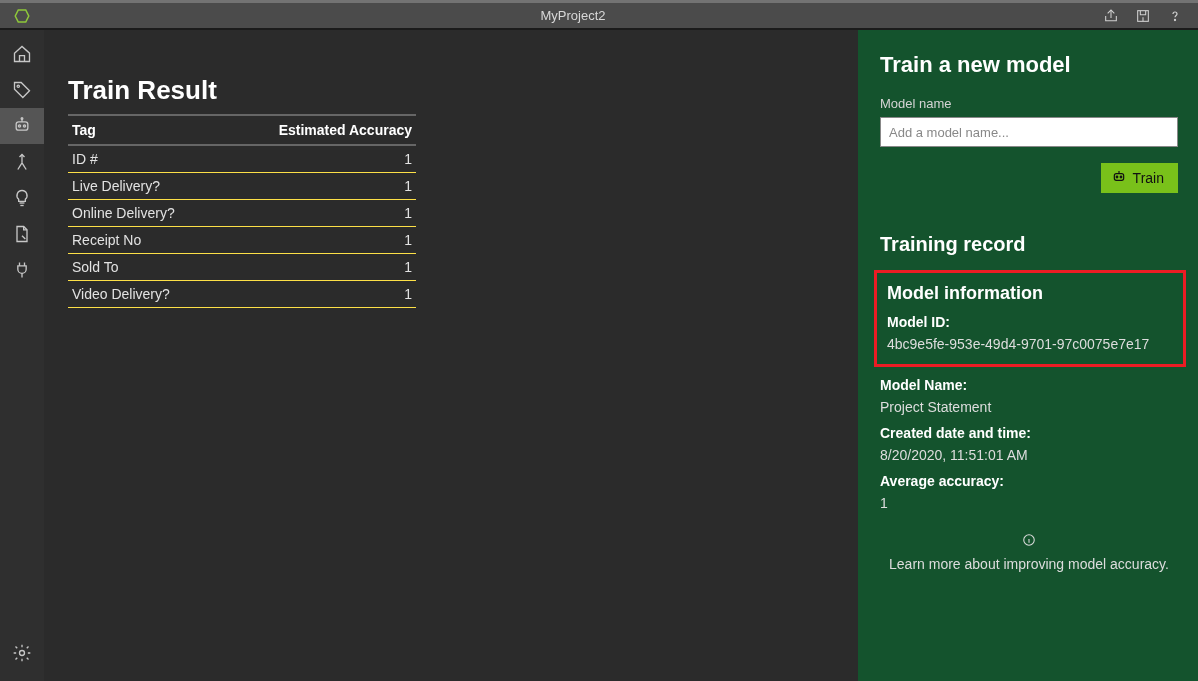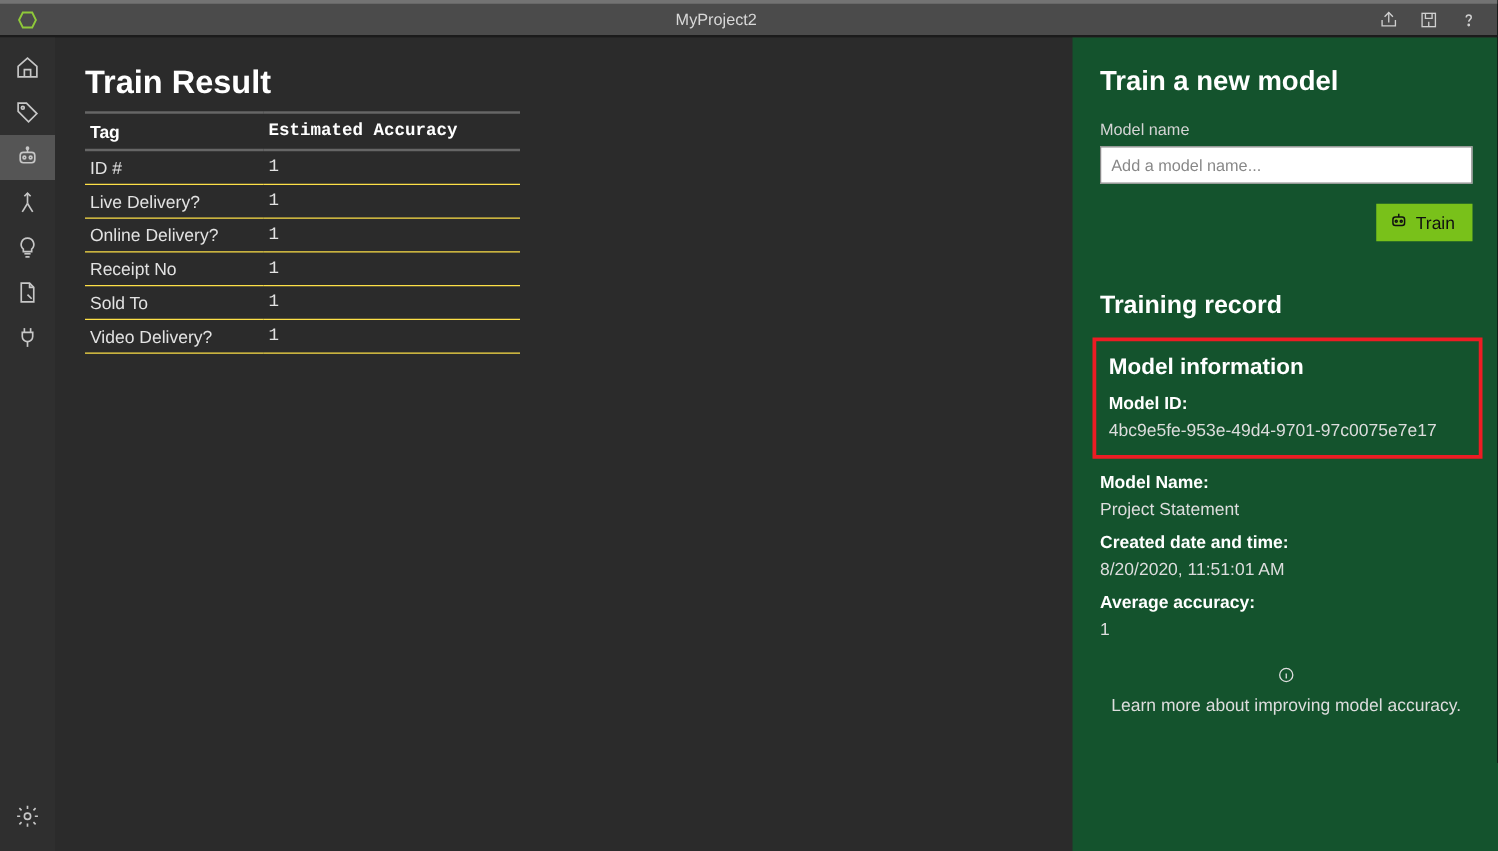--- a/index.html
+++ b/index.html
@@ -23,26 +23,26 @@
 
   
   .sidebar { width:44px; background:#2f2f2f; display:flex; flex-direction:column; align-items:center; }
   .sidebar .top { flex:1; display:flex; flex-direction:column; align-items:center; padding-top:6px;}
   .sidebar .bottom { padding-bottom:10px;}
   .sidebar .sbtn { width:44px; height:36px; display:flex; align-items:center; justify-content:center; cursor:pointer; color:#c7c7c7;}
   .sidebar .sbtn svg{ width:20px; height:20px; }
   .sidebar .sbtn.active { background:#555555; }
 
   
-  .main { flex:1; padding:20px 34px 20px 24px; overflow:auto; min-width:0;}
+  .main { flex:1; padding:45px 34px 20px 24px; overflow:auto; min-width:0;}
   .main h1 { font-size:26px; font-weight:600; color:#fff; margin-bottom:8px;}
   .main .sub { font-size:14px; color:#d0d0d0; margin-bottom:22px;}
   table.tbl { width:348px; border-collapse:collapse; font-size:14px;}
   table.tbl th { text-align:left; font-weight:700; color:#fff; padding:6px 4px; border-top:2px solid #666; border-bottom:2px solid #666;}
-  table.tbl th.r, table.tbl td.r { font-family:Liberation Mono, monospace;}
+  table.tbl th.r, table.tbl td.r { text-align:right;}
   table.tbl td { padding:5px 4px; border-bottom:1px solid #fde047; color:#e2e2e2;}
   table.tbl tr:first-child td { border-top:none;}
 
   
   .panel { width:340px; background:#14532d; padding:22px 20px 20px 22px; overflow:auto; display:flex; flex-direction:column;}
   .panel h2 { font-size:22px; font-weight:600; color:#fff; margin-bottom:18px;}
   .panel .label { font-size:13px; color:#d4d4d4; margin-bottom:6px; display:block;}
   .panel input[type=text]{
     width:100%; height:30px; background:#fff; border:1px solid #888; color:#333;
     font-size:13px; padding:4px 8px; outline:none;

